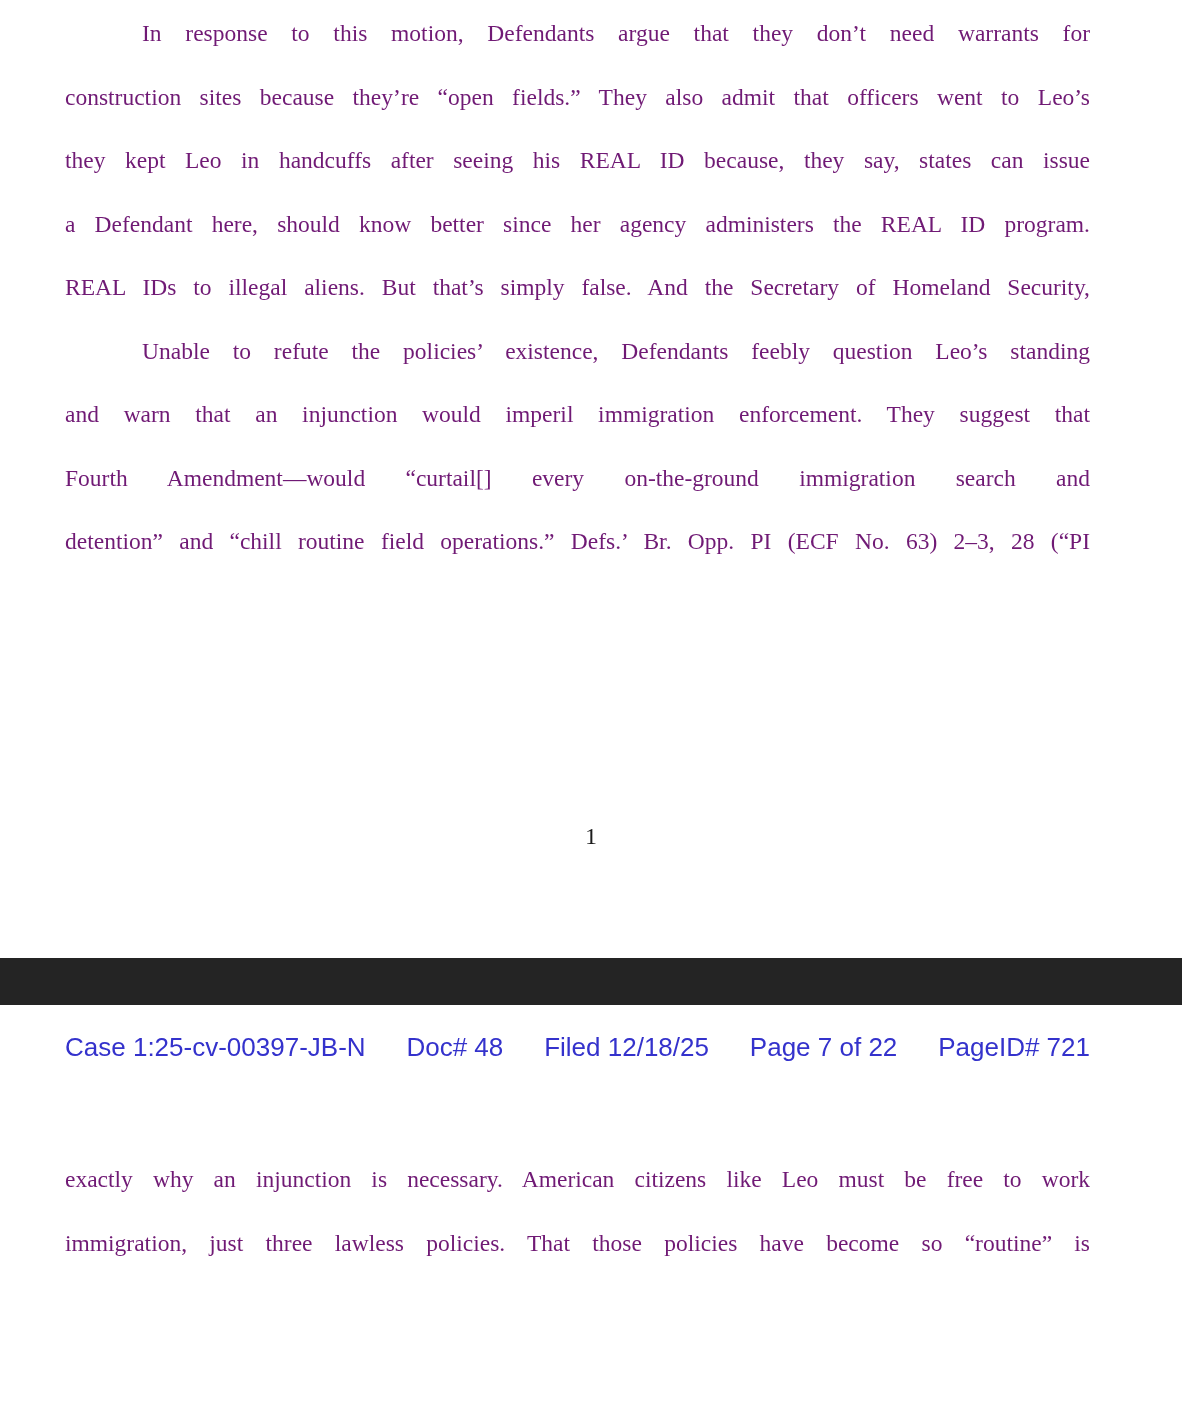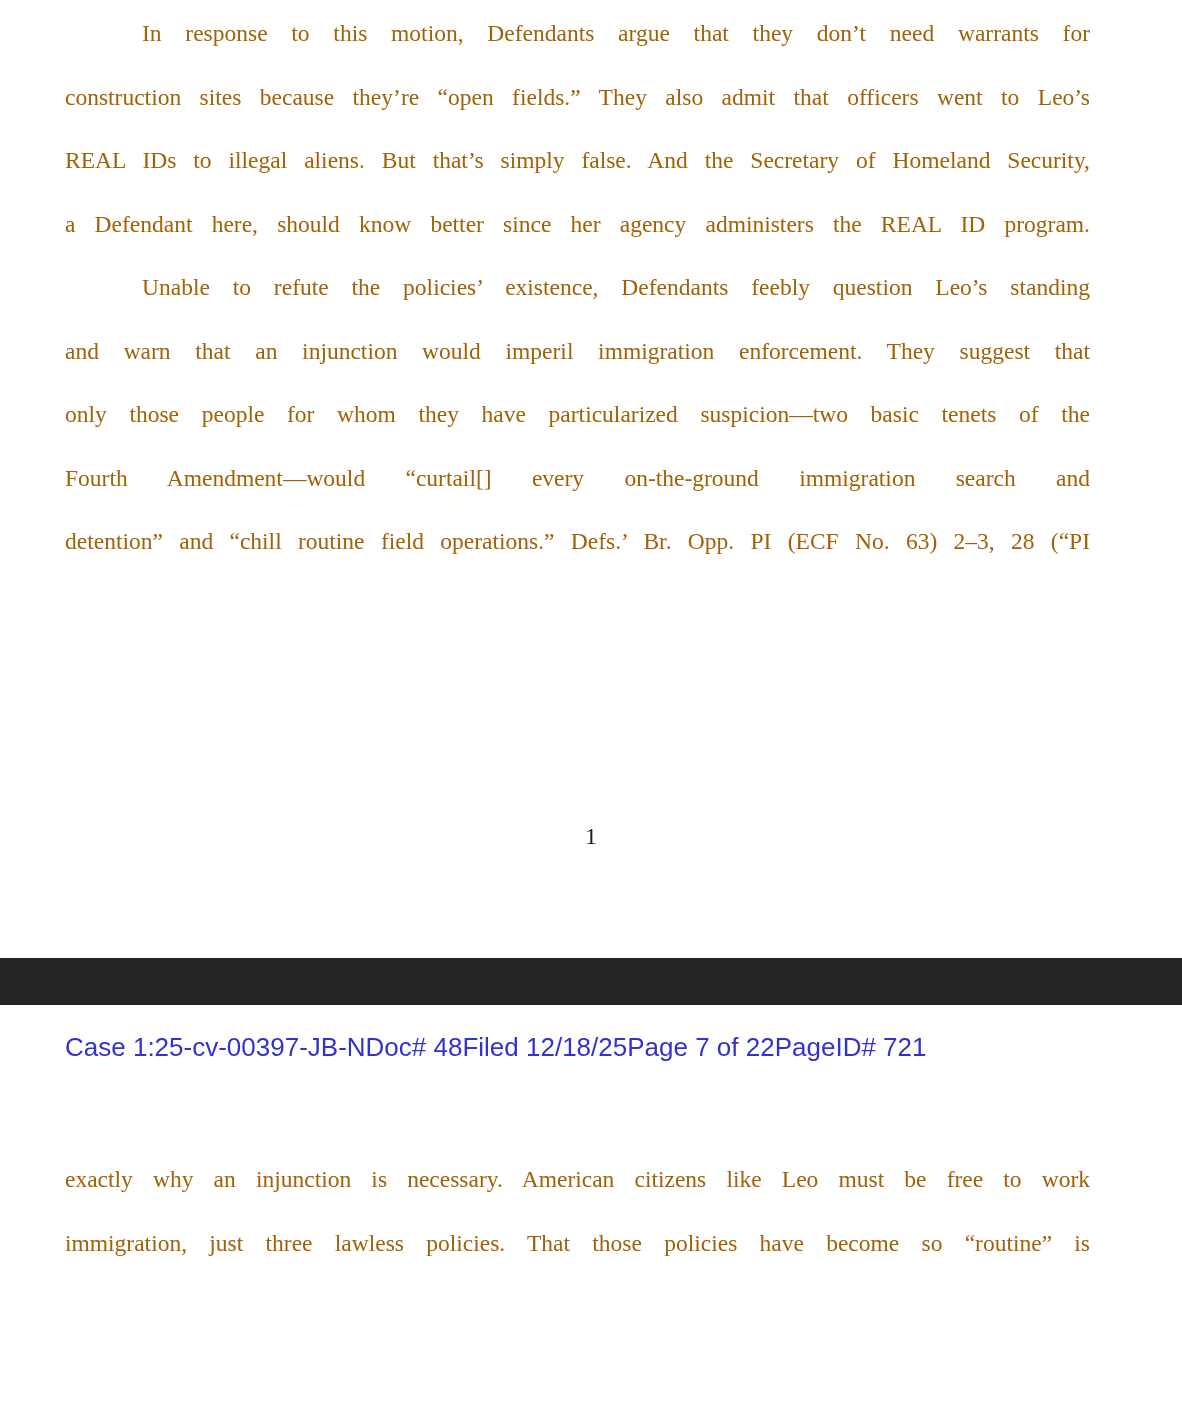--- a/index.html
+++ b/index.html
@@ -22,21 +22,21 @@
   }
   .page-one { top: 2px; }
   .page-two { top: 1148px; }
   .line {
     font-size: 23.5px;
     line-height: 63.5px;
     text-align: justify;
     text-align-last: justify;
     -moz-text-align-last: justify;
     white-space: normal;
-    color: #a16207;
+    color: #701a75;
   }
   .line.indent {
     text-indent: 77px;
   }
   .page-number {
     position: absolute;
     top: 805px;
     left: 0;
     width: 100%;
     text-align: center;
@@ -51,44 +51,45 @@
     width: 1182px;
     height: 47px;
     background: #242424;
   }
   .stamp-row {
     position: absolute;
     top: 1030px;
     left: 65px;
     width: 1025px;
     display: flex;
+    justify-content: space-between;
     align-items: baseline;
     font-family: "Liberation Sans", sans-serif;
     font-size: 26px;
     line-height: 34px;
     color: #3432cc;
     white-space: nowrap;
   }
 </style>
 </head>
 <body>
 
 <div>
 
   <section class="text-col page-one">
     <div>
       <div class="line indent">In response to this motion, Defendants argue that they don’t need warrants for</div>
       <div class="line">construction sites because they’re “open fields.” They also admit that officers went to Leo’s</div>
+      <div class="line">they kept Leo in handcuffs after seeing his REAL ID because, they say, states can issue</div>
+      <div class="line">a Defendant here, should know better since her agency administers the REAL ID program.</div>
       <div class="line">REAL IDs to illegal aliens. But that’s simply false. And the Secretary of Homeland Security,</div>
-      <div class="line">a Defendant here, should know better since her agency administers the REAL ID program.</div>
     </div>
     <div>
       <div class="line indent">Unable to refute the policies’ existence, Defendants feebly question Leo’s standing</div>
       <div class="line">and warn that an injunction would imperil immigration enforcement. They suggest that</div>
-      <div class="line">only those people for whom they have particularized suspicion—two basic tenets of the</div>
       <div class="line">Fourth Amendment—would “curtail[] every on-the-ground immigration search and</div>
       <div class="line">detention” and “chill routine field operations.” Defs.’ Br. Opp. PI (ECF No. 63) 2–3, 28 (“PI</div>
     </div>
   </section>
 
   <div class="page-number">1</div>
 
   <div class="separator-bar"></div>
 
   <div class="stamp-row">

